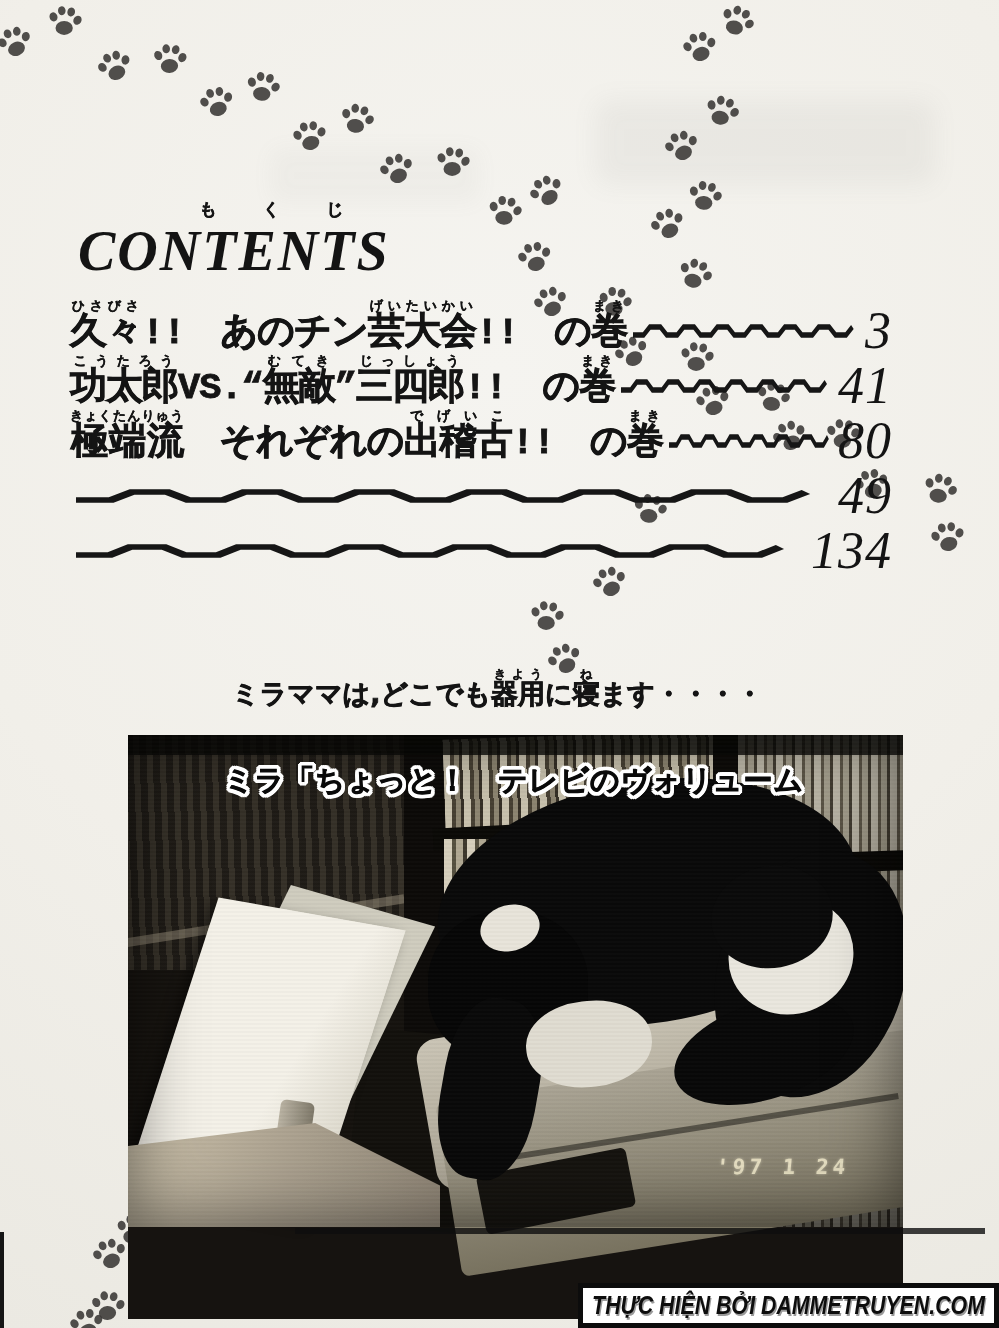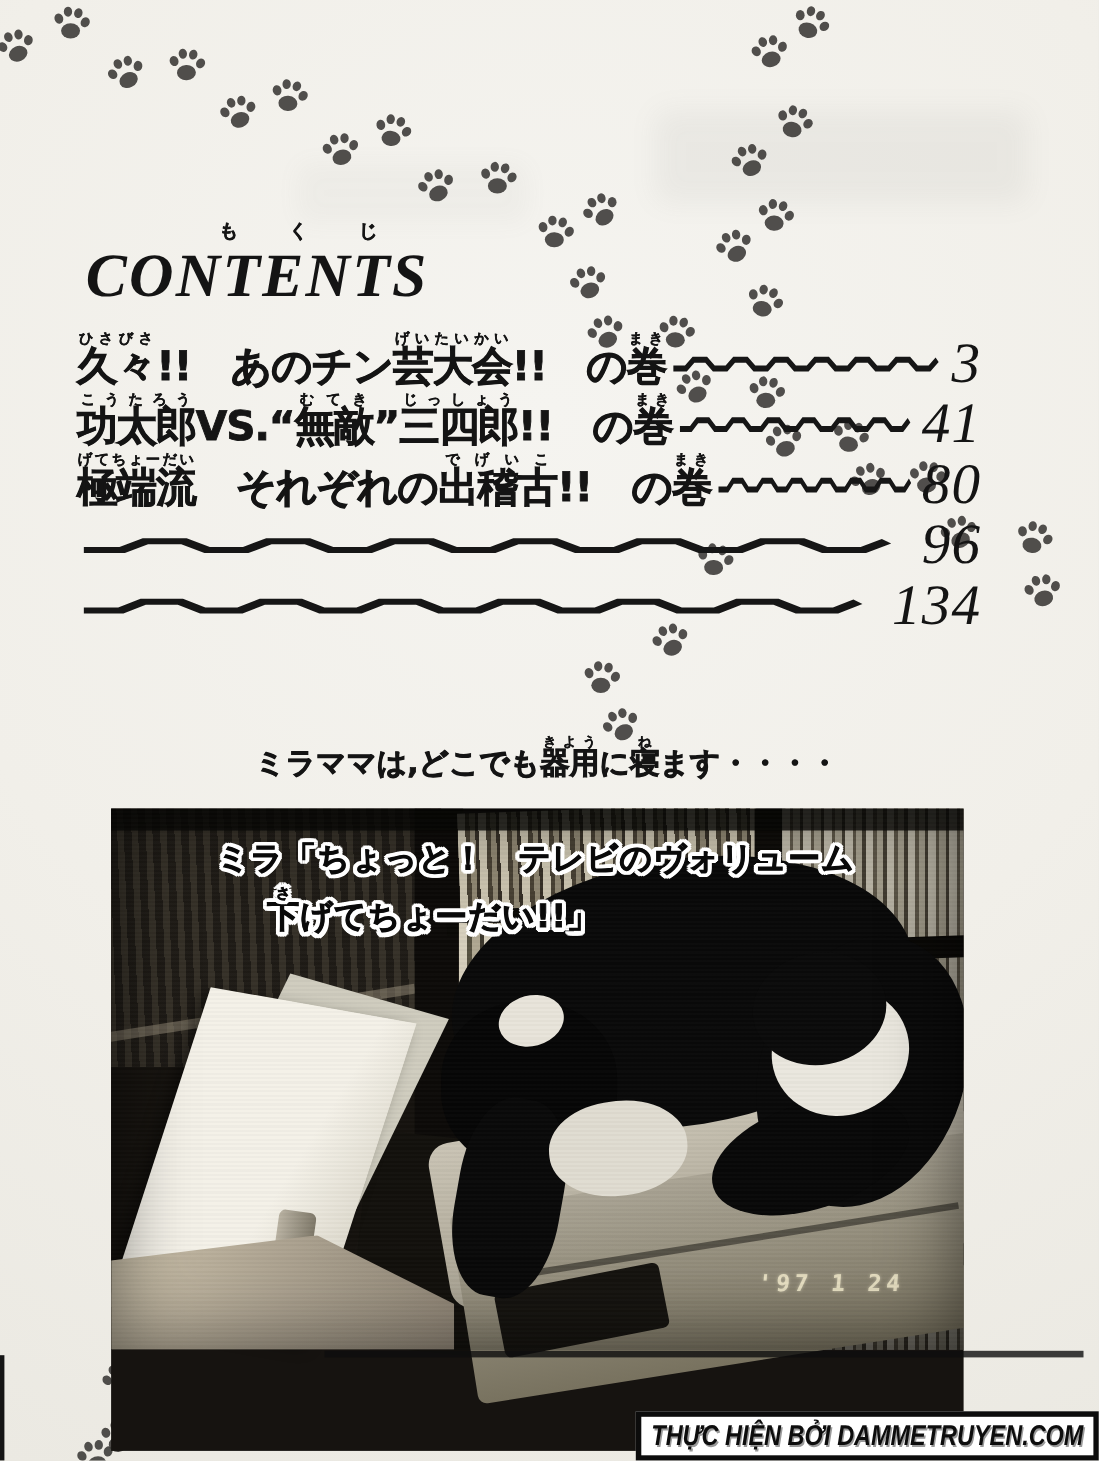--- a/index.html
+++ b/index.html
@@ -21,37 +21,37 @@
     -webkit-text-stroke:.5px #151515;
   }
   h1.title{
     margin:2px 0 0 0;font-family:"Liberation Serif","DejaVu Serif",serif;
     font-style:italic;font-weight:700;font-size:56px;line-height:1;letter-spacing:2px;color:#141414;
   }
   
   .toc{left:70px;top:297px;width:822px;}
   .toc-row{display:flex;align-items:flex-end;white-space:nowrap;height:55px;margin-bottom:0;}
   .toc-text{
-    font-size:37px;font-weight:700;line-height:1.04;letter-spacing:-1px;
+    font-size:37px;font-weight:700;line-height:1.04;letter-spacing:-1px;font-family:Liberation Mono, monospace;
     -webkit-text-stroke:.8px #141414;
   }
   .toc-text ruby rt{font-size:13px;font-weight:700;letter-spacing:1px;-webkit-text-stroke:.3px #141414;}
   svg.zig{flex:1 1 40px;height:18px;min-width:30px;margin:0 4px 12px 6px;}
   .toc-num{
     font-family:"Liberation Serif","DejaVu Serif",serif;font-style:italic;font-weight:400;
     font-size:52px;line-height:.78;letter-spacing:1px;color:#141414;
   }
   
   .caption{
     left:0;top:668px;width:995px;text-align:center;font-size:27px;font-weight:700;
     letter-spacing:0;-webkit-text-stroke:.8px #141414;
   }
   .caption ruby rt{font-size:12px;font-weight:700;-webkit-text-stroke:.3px #141414;}
   
-  .photo{left:101px;top:735px;width:775px;height:584px;margin:0;overflow:hidden;background:#161310;}
+  .photo{left:128px;top:735px;width:775px;height:584px;margin:0;overflow:hidden;background:#161310;}
   .photo .abs{position:absolute;}
   .ph-left{left:0;top:0;width:300px;height:492px;background:#15120e;}
   .ph-left-books{left:0;top:0;width:300px;height:235px;opacity:.45;
     background:repeating-linear-gradient(88deg,#5c5547 0 6px,#2a2620 6px 13px);}
   .ph-left-shelf{left:-12px;top:182px;width:290px;height:9px;background:#9a8f7b;opacity:.5;transform:rotate(-9deg);}
   .ph-frame1{left:276px;top:0;width:44px;height:492px;background:#0c0a08;}
   .ph-mid-books1{left:316px;top:0;width:272px;height:95px;transform:rotate(-2deg);
     background:repeating-linear-gradient(90deg,#c9c2ae 0 7px,#474033 7px 11px,#8d8571 11px 16px,#352f26 16px 19px);}
   .ph-mid-bar1{left:305px;top:86px;width:300px;height:22px;background:#0a0906;transform:rotate(-3deg);}
   .ph-mid-books2{left:316px;top:104px;width:272px;height:138px;
@@ -283,31 +283,31 @@
         <span class="toc-num">3</span>
       </div>
       <div class="toc-row">
         <span class="toc-text"><ruby>功太郎<rt>こうたろう</rt></ruby>VS.“<ruby>無敵<rt>むてき</rt></ruby>”<ruby>三四郎<rt>じっしょう</rt></ruby>!!　の<ruby>巻<rt>まき</rt></ruby></span>
         <svg viewBox="0 0 324 18" preserveAspectRatio="none" class="zig">
           <polyline points="0,13 15,13 24,5 39,5 48,13 63,13 72,5 87,5 96,13 111,13 120,5 135,5 144,13 159,13 168,5 183,5 192,13 207,13 216,5 231,5 240,13 255,13 264,5 279,5 288,13 303,13 312,5" fill="none" stroke="#161616" stroke-width="5.5"></polyline>
         </svg>
         <span class="toc-num">41</span>
       </div>
       <div class="toc-row">
-        <span class="toc-text"><ruby>極端流<rt>げてちょーだい</rt></ruby>　それぞれの<ruby>出稽古<rt>でげいこ</rt></ruby>!!　の<ruby>巻<rt>まき</rt></ruby></span>
+        <span class="toc-text"><ruby>極端流<rt>きょくたんりゅう</rt></ruby>　それぞれの<ruby>出稽古<rt>でげいこ</rt></ruby>!!　の<ruby>巻<rt>まき</rt></ruby></span>
         <svg viewBox="0 0 324 18" preserveAspectRatio="none" class="zig">
           <polyline points="0,13 15,13 24,5 39,5 48,13 63,13 72,5 87,5 96,13 111,13 120,5 135,5 144,13 159,13 168,5 183,5 192,13 207,13 216,5 231,5 240,13 255,13 264,5 279,5 288,13 303,13 312,5" fill="none" stroke="#161616" stroke-width="5.5"></polyline>
         </svg>
         <span class="toc-num">80</span>
       </div>
       <div class="toc-row">
         <svg viewBox="0 0 324 18" preserveAspectRatio="none" class="zig">
           <polyline points="0,13 15,13 24,5 39,5 48,13 63,13 72,5 87,5 96,13 111,13 120,5 135,5 144,13 159,13 168,5 183,5 192,13 207,13 216,5 231,5 240,13 255,13 264,5 279,5 288,13 303,13 312,5" fill="none" stroke="#161616" stroke-width="5.5"></polyline>
         </svg>
-        <span class="toc-num">96</span>
+        <span class="toc-num">49</span>
       </div>
       <div class="toc-row">
         <svg viewBox="0 0 324 18" preserveAspectRatio="none" class="zig">
           <polyline points="0,13 15,13 24,5 39,5 48,13 63,13 72,5 87,5 96,13 111,13 120,5 135,5 144,13 159,13 168,5 183,5 192,13 207,13 216,5 231,5 240,13 255,13 264,5 279,5 288,13 303,13 312,5" fill="none" stroke="#161616" stroke-width="5.5"></polyline>
         </svg>
         <span class="toc-num">134</span>
       </div>
     </main>
 
   <div class="abs caption" id="photoCaption">ミラママは,どこでも<ruby>器用<rt>きよう</rt></ruby>に<ruby>寝<rt>ね</rt></ruby>ます・・・・</div>
@@ -348,21 +348,20 @@
     <div class="abs cat cat-tail"></div>
     <div class="abs cat-white-rear"></div>
     <div class="abs cat-white-cut"></div>
     <div class="abs cat-white-muzzle"></div>
     <div class="abs cat-white-head"></div>
     <div class="abs ph-stamp">'97  1 24</div>
     <div class="abs ph-grain"></div>
     <div class="abs ph-vignette"></div>
     <div class="abs ph-overlay">
       <div class="ov-line1 otl">ミラ「ちょっと！　テレビのヴォリューム</div>
-      <div class="ov-line2 otl" id="ovLine2"><ruby>下<rt>さ</rt></ruby>げてちょーだい!!」</div>
     </div>
   </figure>
 
   <div class="abs under-shadow"></div>
   <div class="abs left-edge"></div>
 
   <div class="abs watermark">
     <span>THỰC HIỆN BỞI DAMMETRUYEN.COM</span>
   </div>
 

